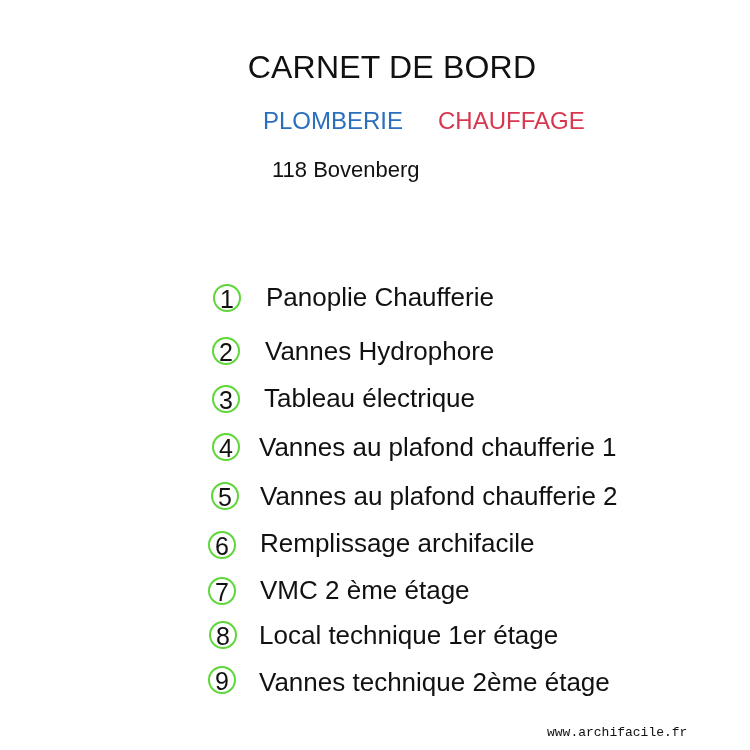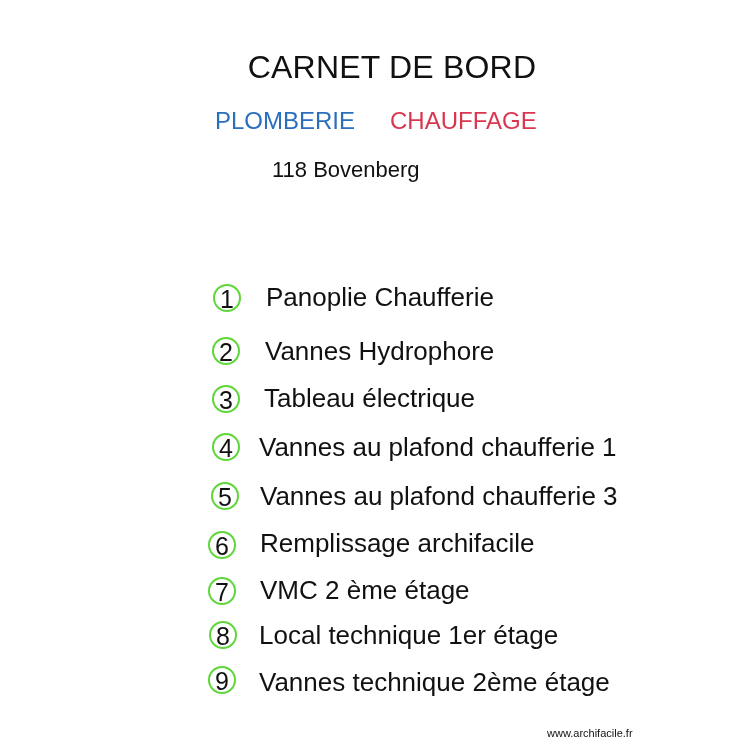--- a/index.html
+++ b/index.html
@@ -22,20 +22,21 @@
       text-align: center;
       font-size: 32px;
       line-height: 38px;
       color: #111;
       letter-spacing: 0.2px;
     }
     .cat {
       top: 106px;
       font-size: 24px;
       line-height: 30px;
+      margin-left: 48px;
     }
     .cat-plomb { left: 215px; }
     .cat-chauf { left: 390px; }
     .address {
       left: 272px;
       top: 157px;
       font-size: 22px;
       line-height: 25px;
       color: #111;
     }
@@ -56,23 +57,24 @@
     .label {
       position: absolute;
       font-size: 26px;
       line-height: 26px;
       color: #111;
       white-space: nowrap;
     }
     .footer {
       left: 547px;
       top: 725px;
-      font-size: 11px;
+      font-size: 13px;
       line-height: 16px;
       color: #111;
+      font-family: Liberation Mono, monospace;
     }
   </style>
 </head>
 <body>
 
 <div class="abs title">CARNET DE BORD</div>
 
 <div class="abs cat cat-plomb" style="color:#2a6fbd">PLOMBERIE</div>
 <div class="abs cat cat-chauf" style="color:#d9364f">CHAUFFAGE</div>
 
@@ -92,21 +94,21 @@
   <div class="item">
     <span class="num" style="left:212px;top:385px">3</span>
     <span class="label" style="left:264px;top:385px">Tableau électrique</span>
   </div>
   <div class="item">
     <span class="num" style="left:212px;top:433px">4</span>
     <span class="label" style="left:259px;top:434px">Vannes au plafond chaufferie 1</span>
   </div>
   <div class="item">
     <span class="num" style="left:211px;top:482px">5</span>
-    <span class="label" style="left:260px;top:483px">Vannes au plafond chaufferie 3</span>
+    <span class="label" style="left:260px;top:483px">Vannes au plafond chaufferie 2</span>
   </div>
   <div class="item">
     <span class="num" style="left:208px;top:531px">6</span>
     <span class="label" style="left:260px;top:530px">Remplissage archifacile</span>
   </div>
   <div class="item">
     <span class="num" style="left:208px;top:577px">7</span>
     <span class="label" style="left:260px;top:577px">VMC 2 ème étage</span>
   </div>
   <div class="item">

